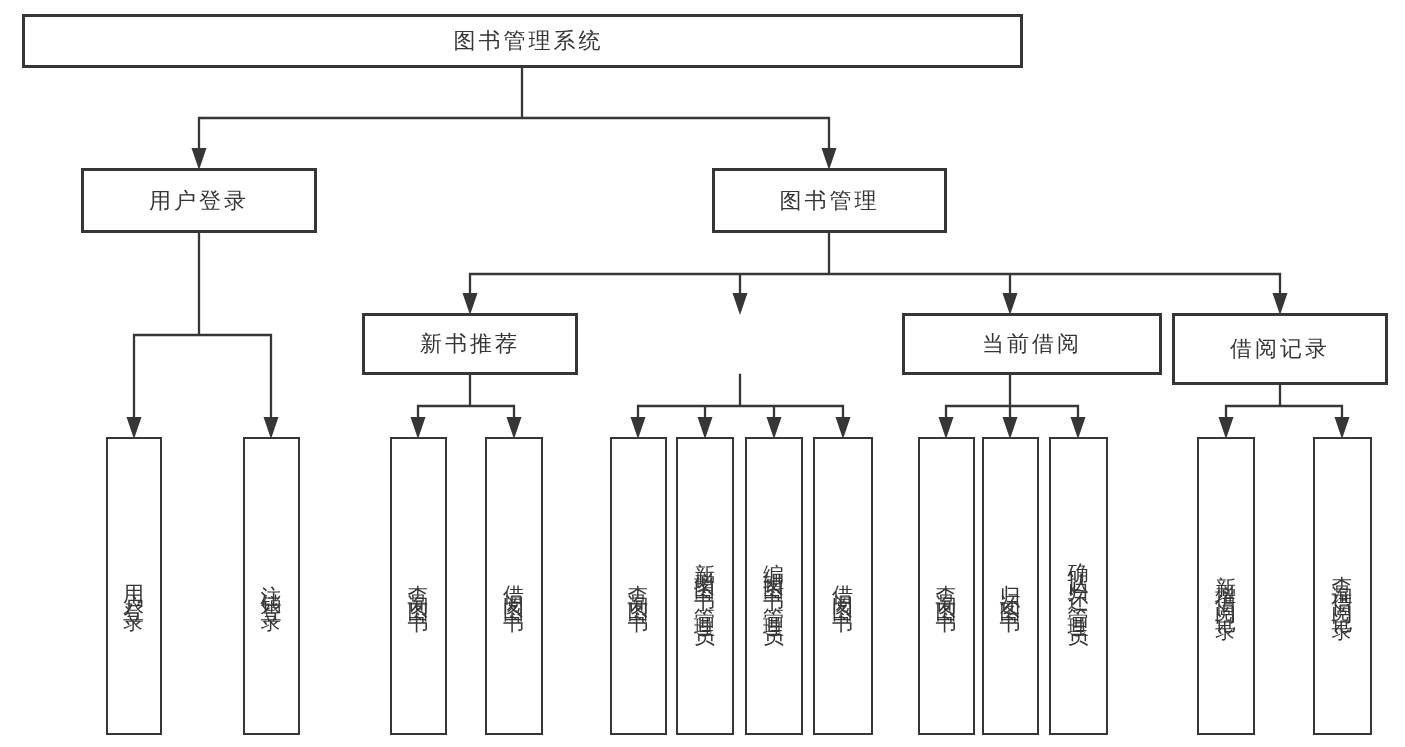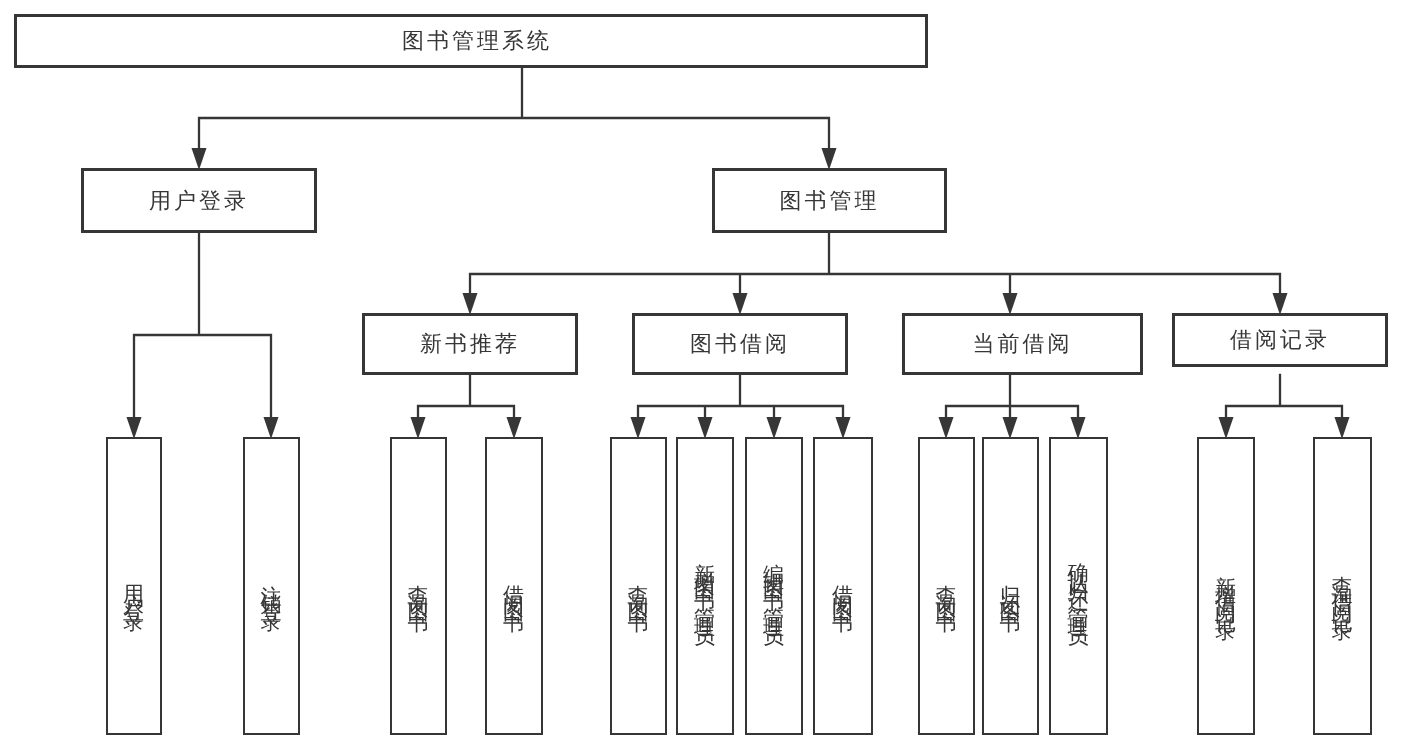--- a/index.html
+++ b/index.html
@@ -109,41 +109,38 @@
       <polygon points="1078,439 1070.5,417 1085.5,417"></polygon>
     </g>
 
     <g>
       <path d="M1280 375 V406 M1226 406 H1342 M1226 406 V417 M1342 406 V417"></path>
       <polygon points="1226,439 1218.5,417 1233.5,417"></polygon>
       <polygon points="1342,439 1334.5,417 1349.5,417"></polygon>
     </g>
   </svg>
 
-  <div class="box" style="left:14px; top:14px; width:914px; height:54px;padding-left:12px;">
+  <div class="box" style="left:22px; top:14px; width:1001px; height:54px;padding-left:12px;">
     <span>图书管理系统</span>
   </div>
 
   <div class="box" style="left:81px; top:168px; width:236px; height:65px;">
     <span>用户登录</span>
   </div>
   <div class="box" style="left:362px; top:313px; width:216px; height:62px;">
     <span>新书推荐</span>
   </div>
 
   <div class="box" style="left:712px; top:168px; width:235px; height:65px;">
     <span>图书管理</span>
   </div>
-  <div class="box" style="left:632px; top:313px; width:216px; height:62px;">
-    <span>图书借阅</span>
-  </div>
-  <div class="box" style="left:902px; top:313px; width:241px; height:62px;">
+  <div class="box" style="left:902px; top:313px; width:260px; height:62px;">
     <span>当前借阅</span>
   </div>
-  <div class="box" style="left:1172px; top:313px; width:216px; height:54px;">
+  <div class="box" style="left:1172px; top:313px; width:216px; height:72px;">
     <span>借阅记录</span>
   </div>
 
   <div class="box leaf" style="left:106px; top:437px; width:56px; height:298px;">
     <span class="vtext">用户登录</span>
   </div>
   <div class="box leaf" style="left:243px; top:437px; width:57px; height:298px;">
     <span class="vtext">注销登录</span>
   </div>
 

